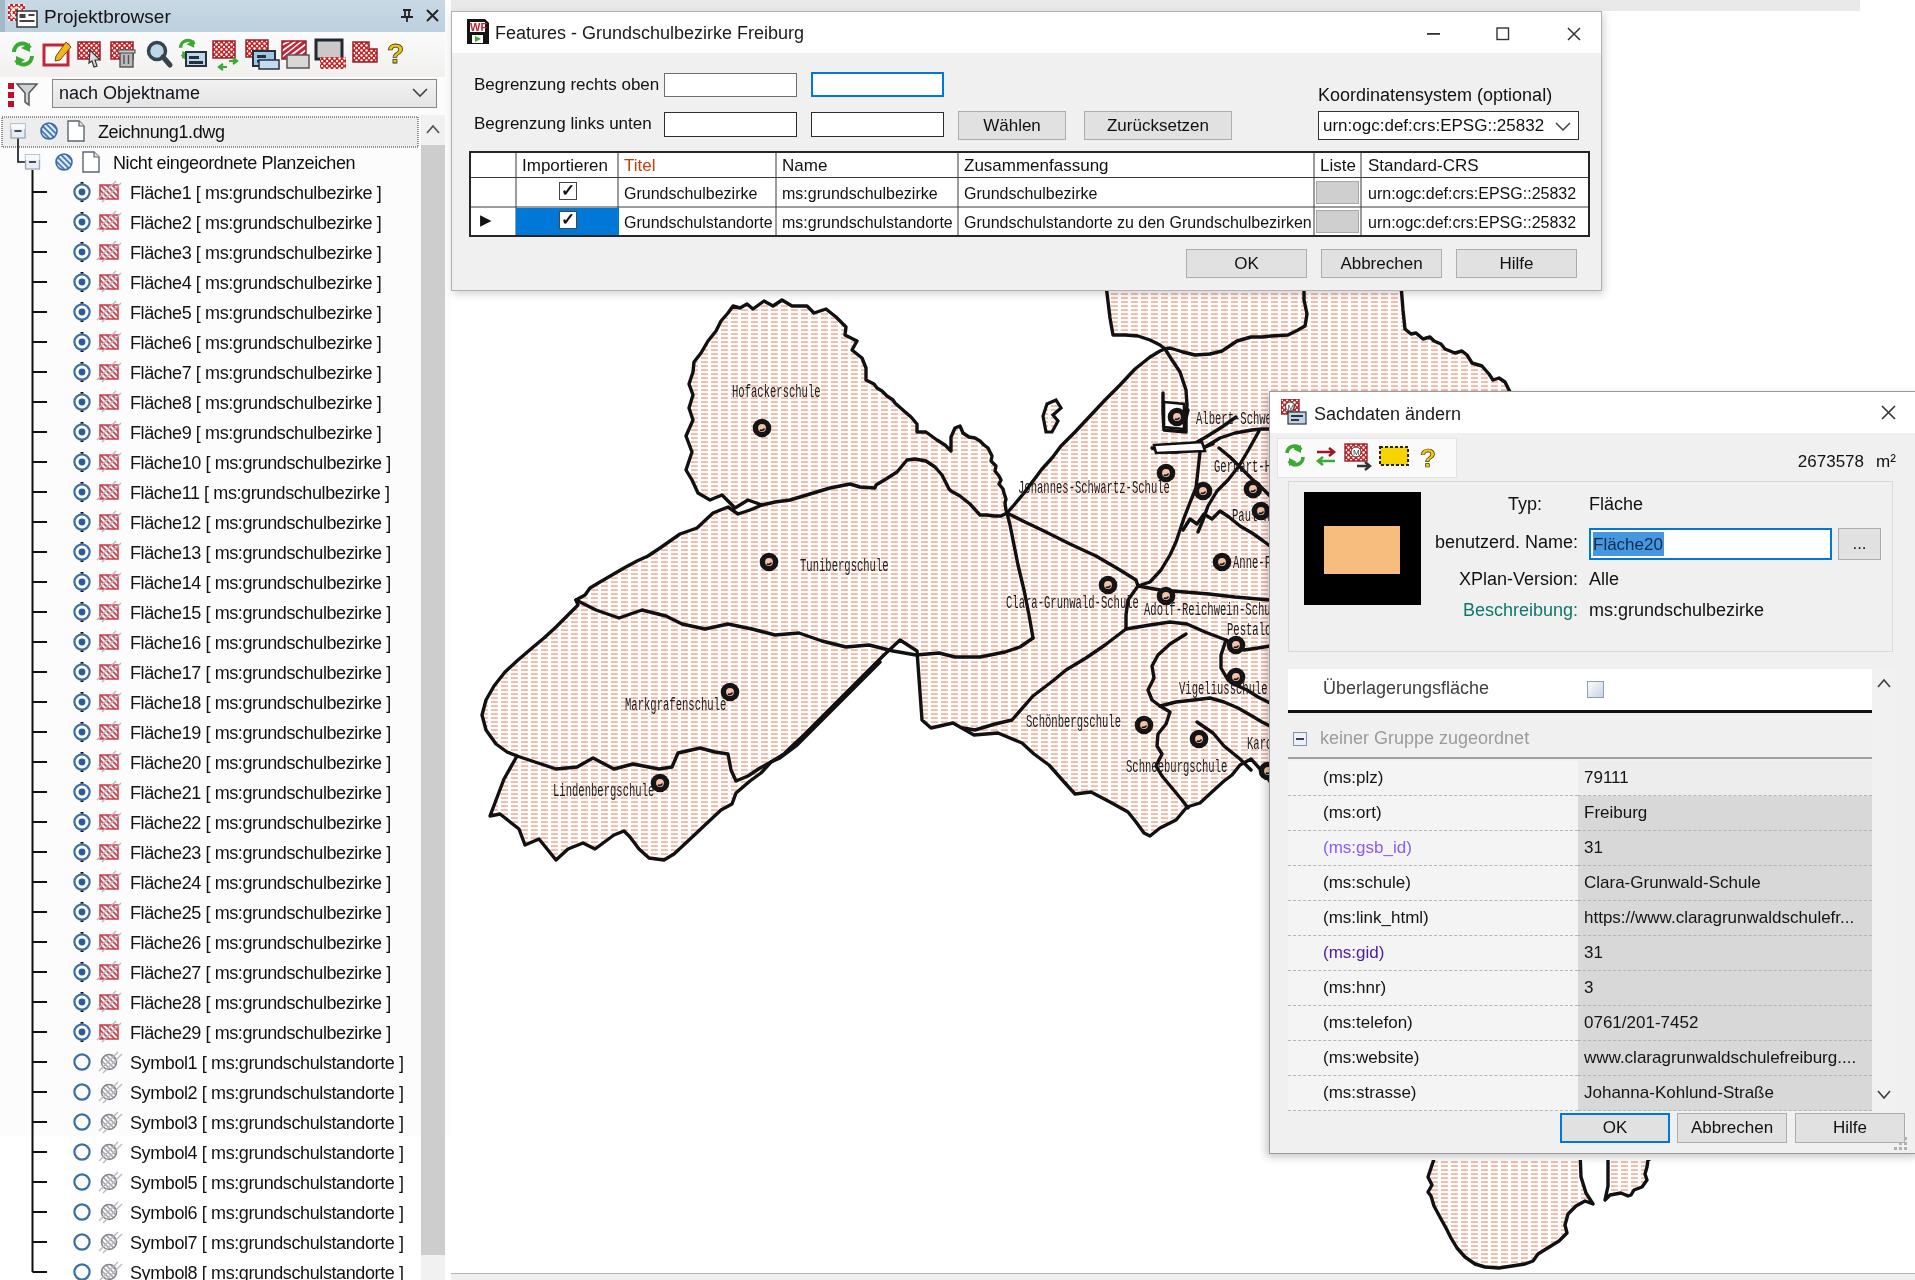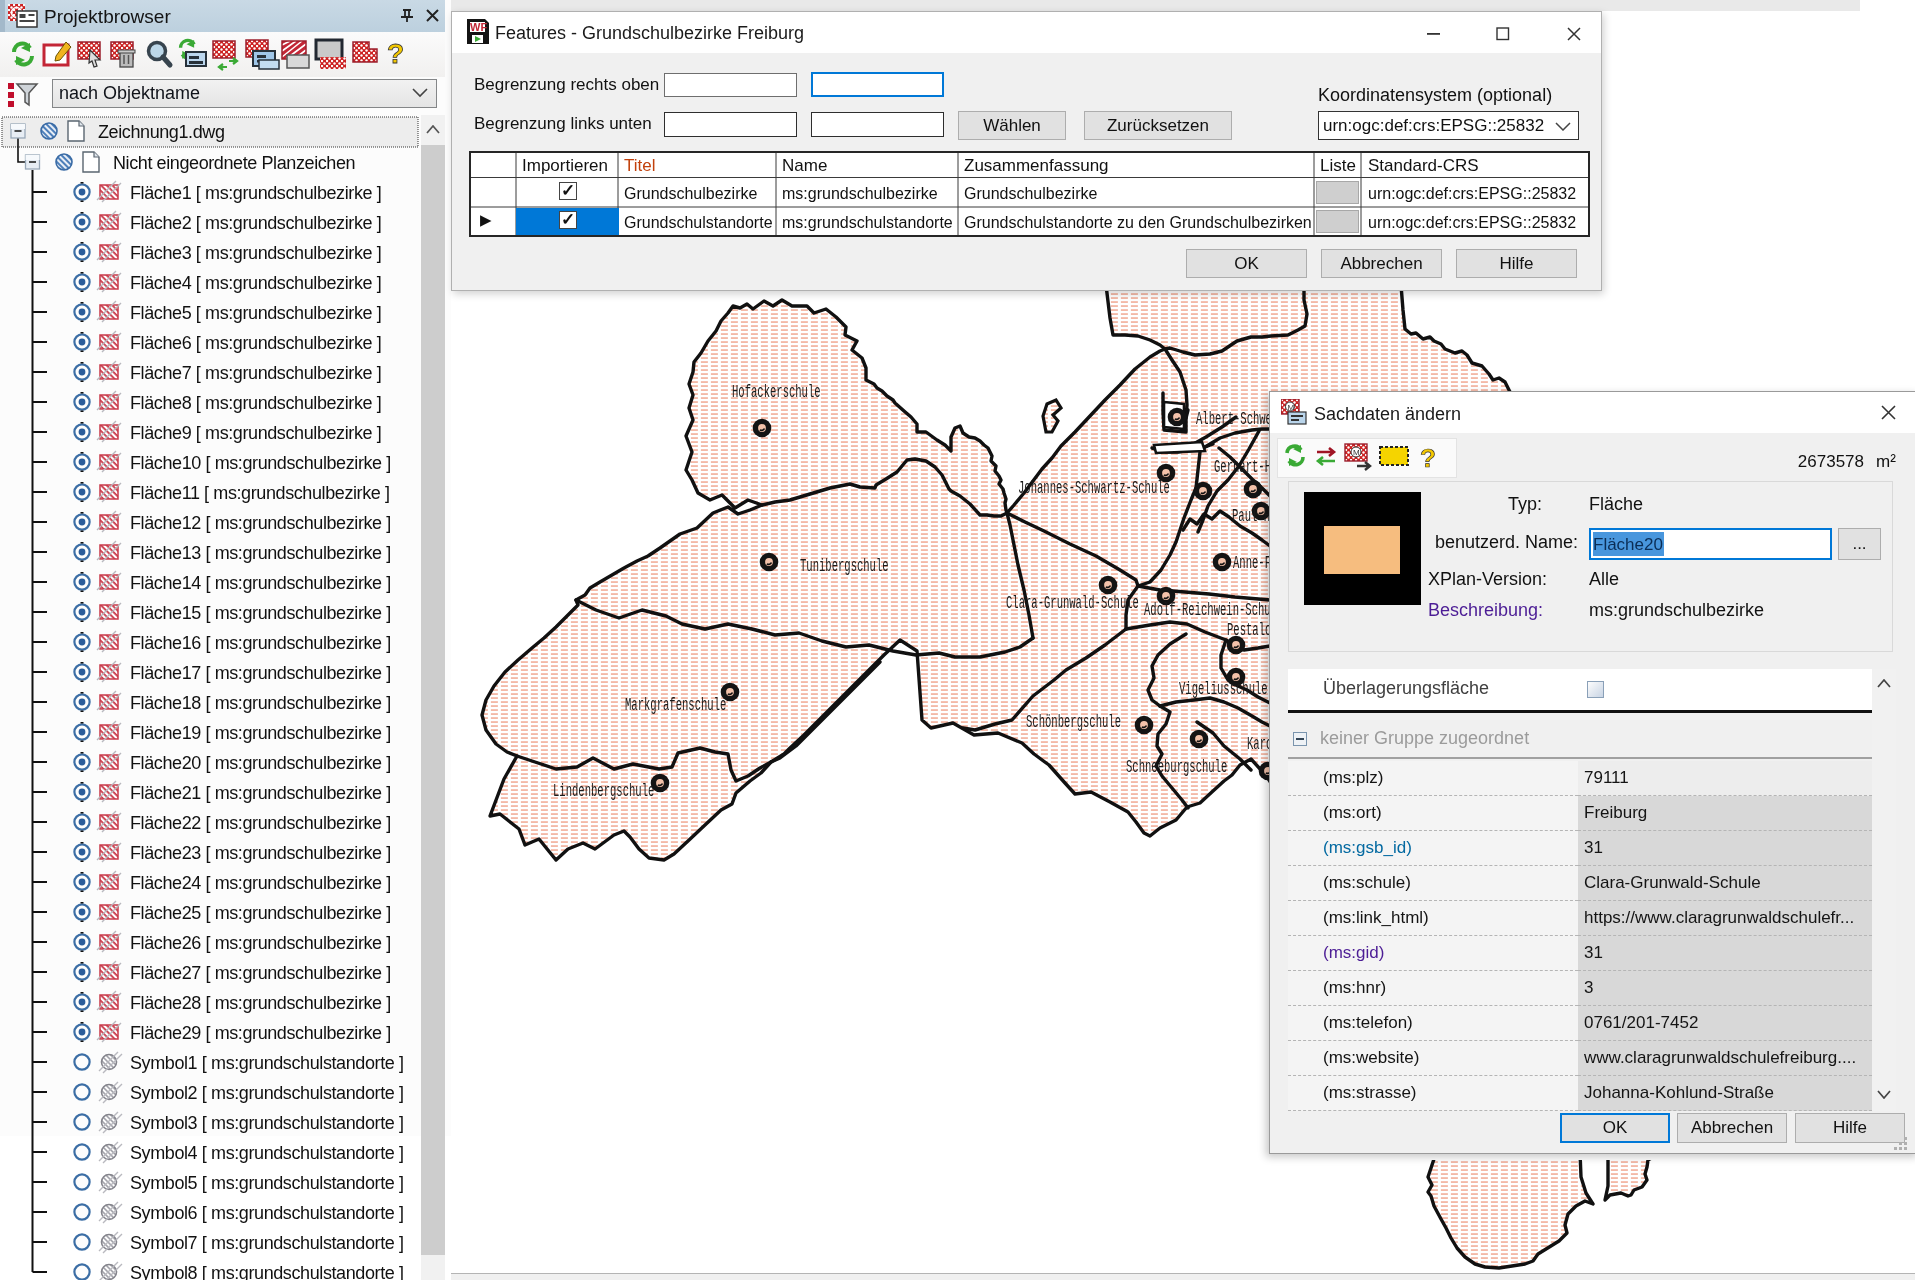--- a/index.html
+++ b/index.html
@@ -583,23 +583,23 @@
  <div class="abs" style="left:18px;top:89px;width:605px;height:171px;border:1px solid #d9d9d9"></div>
  <div class="abs" style="left:34px;top:100px;width:117px;height:113px;background:#000"></div>
  <div class="abs" style="left:54px;top:134px;width:76px;height:48px;background:#f6bd7f"></div>
  <div class="txt" style="left:238px;top:102px;font-size:18px;color:#111;width:70px;text-align:left">Typ:</div>
  <div class="txt" style="left:319px;top:102px;font-size:18px;color:#111">Fläche</div>
  <div class="txt" style="left:158px;top:140px;font-size:18px;color:#111;width:150px;text-align:right">benutzerd. Name:</div>
  <div class="abs" style="left:319px;top:136px;width:243px;height:32px;background:#fff;border:2px solid #0078d7"></div>
  <div class="abs" style="left:323px;top:140px;width:71px;height:24px;background:#4896dd"></div>
  <div class="txt" style="left:323px;top:143px;font-size:17px;color:#0b2d55">Fläche20</div>
  <div class="btn" style="left:568px;top:136px;width:43px;height:32px">...</div>
- <div class="txt" style="left:158px;top:177px;font-size:18px;color:#111;width:150px;">XPlan-Version:</div>
+ <div class="txt" style="left:158px;top:177px;font-size:18px;color:#111;width:150px;text-align:right">XPlan-Version:</div>
  <div class="txt" style="left:319px;top:177px;font-size:18px;color:#111">Alle</div>
- <div class="txt" style="left:158px;top:208px;font-size:18px;color:#4c1d95;width:150px;text-align:left">Beschreibung:</div>
+ <div class="txt" style="left:158px;top:208px;font-size:18px;color:#0f766e;width:150px;text-align:right">Beschreibung:</div>
  <div class="txt" style="left:319px;top:208px;font-size:18px;color:#111">ms:grundschulbezirke</div>
 
  <div class="abs" style="left:18px;top:277px;width:584px;height:41px;background:#fff"></div>
  <div class="txt" style="left:53px;top:286px;font-size:18px;color:#404040">Überlagerungsfläche</div>
  <div class="abs" style="left:317px;top:289px;width:17px;height:17px;background:linear-gradient(135deg,#fdfdfd,#c8d4e4);border:1px solid #8aa0b8"></div>
 
  <div class="abs" style="left:602px;top:277px;width:24px;height:442px;background:#f1f1f1"></div>
  <svg class="abs" style="left:607px;top:287px" width="14" height="9">
       <path d="M1,8 L7,1 L13,8" fill="none" stroke="#444" stroke-width="1.7"></path>
     </svg>
@@ -617,21 +617,21 @@
  <div class="abs" style="left:18px;top:369px;width:290px;height:35px;background:#f4f4f4;border-bottom:1px dashed #b5b5b5"></div>
     <div class="abs" style="left:308px;top:369px;width:294px;height:35px;background:#ededed;border-bottom:1px dashed #b5b5b5"></div>
     <div class="txt" style="left:53px;top:376px;font-size:17px;color:#141414">(ms:plz)</div>
     <div class="txt" style="left:314px;top:376px;font-size:17px;color:#141414">79111</div>
     <div class="abs" style="left:18px;top:404px;width:290px;height:35px;background:#f4f4f4;border-bottom:1px dashed #b5b5b5"></div>
     <div class="abs" style="left:308px;top:404px;width:294px;height:35px;background:#d8d8d8;border-bottom:1px dashed #b5b5b5"></div>
     <div class="txt" style="left:53px;top:411px;font-size:17px;color:#141414">(ms:ort)</div>
     <div class="txt" style="left:314px;top:411px;font-size:17px;color:#141414">Freiburg</div>
     <div class="abs" style="left:18px;top:439px;width:290px;height:35px;background:#f4f4f4;border-bottom:1px dashed #b5b5b5"></div>
     <div class="abs" style="left:308px;top:439px;width:294px;height:35px;background:#d8d8d8;border-bottom:1px dashed #b5b5b5"></div>
-    <div class="txt" style="left:53px;top:446px;font-size:17px;color:#0369a1">(ms:gsb_id)</div>
+    <div class="txt" style="left:53px;top:446px;font-size:17px;color:#8b5cf6">(ms:gsb_id)</div>
     <div class="txt" style="left:314px;top:446px;font-size:17px;color:#141414">31</div>
     <div class="abs" style="left:18px;top:474px;width:290px;height:35px;background:#f4f4f4;border-bottom:1px dashed #b5b5b5"></div>
     <div class="abs" style="left:308px;top:474px;width:294px;height:35px;background:#d8d8d8;border-bottom:1px dashed #b5b5b5"></div>
     <div class="txt" style="left:53px;top:481px;font-size:17px;color:#141414">(ms:schule)</div>
     <div class="txt" style="left:314px;top:481px;font-size:17px;color:#141414">Clara-Grunwald-Schule</div>
     <div class="abs" style="left:18px;top:509px;width:290px;height:35px;background:#f4f4f4;border-bottom:1px dashed #b5b5b5"></div>
     <div class="abs" style="left:308px;top:509px;width:294px;height:35px;background:#d8d8d8;border-bottom:1px dashed #b5b5b5"></div>
     <div class="txt" style="left:53px;top:516px;font-size:17px;color:#141414">(ms:link_html)</div>
     <div class="txt" style="left:314px;top:516px;font-size:17px;color:#141414">https://www.claragrunwaldschulefr...</div>
     <div class="abs" style="left:18px;top:544px;width:290px;height:35px;background:#f4f4f4;border-bottom:1px dashed #b5b5b5"></div>

